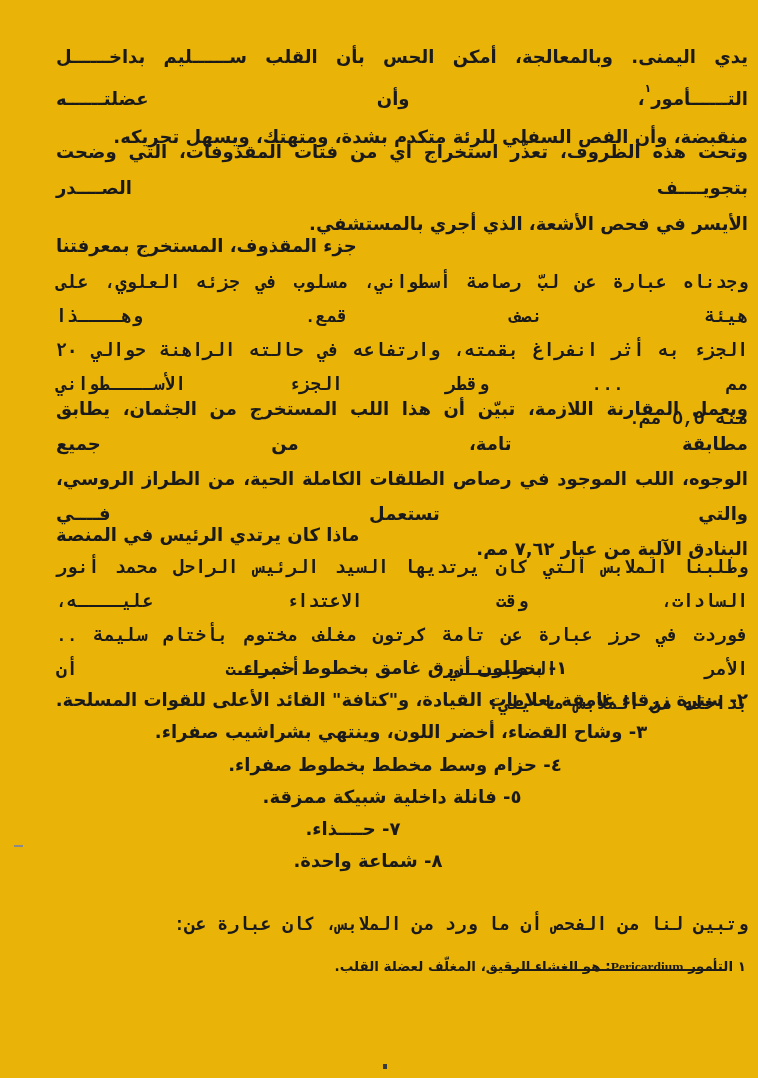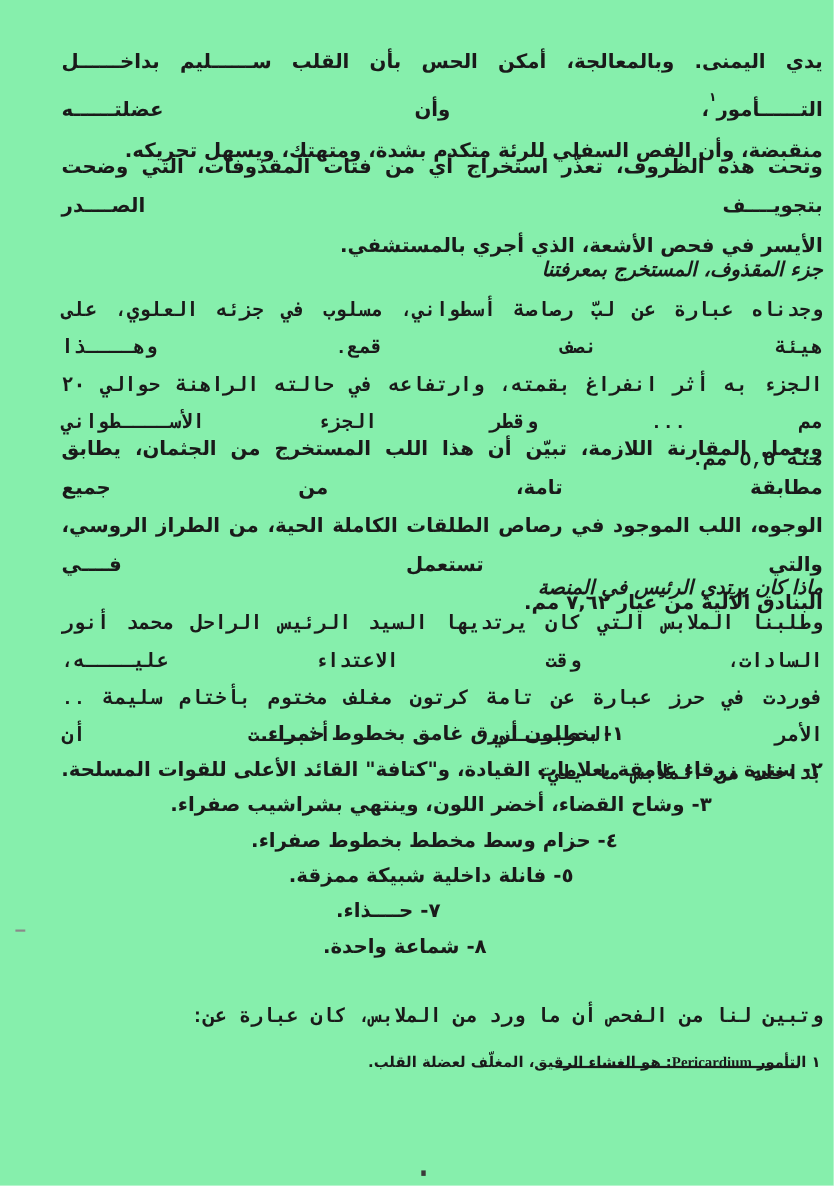--- a/index.html
+++ b/index.html
@@ -1,37 +1,37 @@
 <!DOCTYPE html>
 <html lang="ar"><head>
 <meta charset="utf-8">
 <style>
   html,body{margin:0;padding:0;background:#ffffff;}
   #page{
     position:relative;
     width:758px;height:1078px;
-    background:#86efac;
+    background:#eab308;
     overflow:hidden;
     font-family:"DejaVu Sans",sans-serif;
     font-weight:700;
     color:#1a1a1a;
     direction:rtl;
   }
   .block{
     position:absolute;
     right:10px;left:56px;
     font-size:18px;
   }
   .jl{ text-align:justify; text-align-last:justify; text-justify:inter-word; }
   .el{ text-align:right; }
   .lh38{ line-height:38px; }
   .lh36{ line-height:36px; }
   .lh35{ line-height:35px; }
   .lh34{ line-height:34px;font-family:Liberation Mono, monospace; }
-  .heading{ text-align:right; line-height:34px;font-style:italic; }
+  .heading{ text-align:left; line-height:34px; }
   .list-item{ text-align:center; line-height:32.2px; white-space:nowrap; }
   .ind2{ margin-right:2px; }
   .ind14{ margin-right:14px; }
   .ind20{ margin-right:20px; }
   .ind26{ margin-right:26px; }
   .ind66{ margin-right:68px; }
   .ind98{ margin-right:98px; }
   sup.ref{ font-size:11px; position:relative; top:-6px; }
   #footnote-rule{
     position:absolute; top:969px; left:505px;

